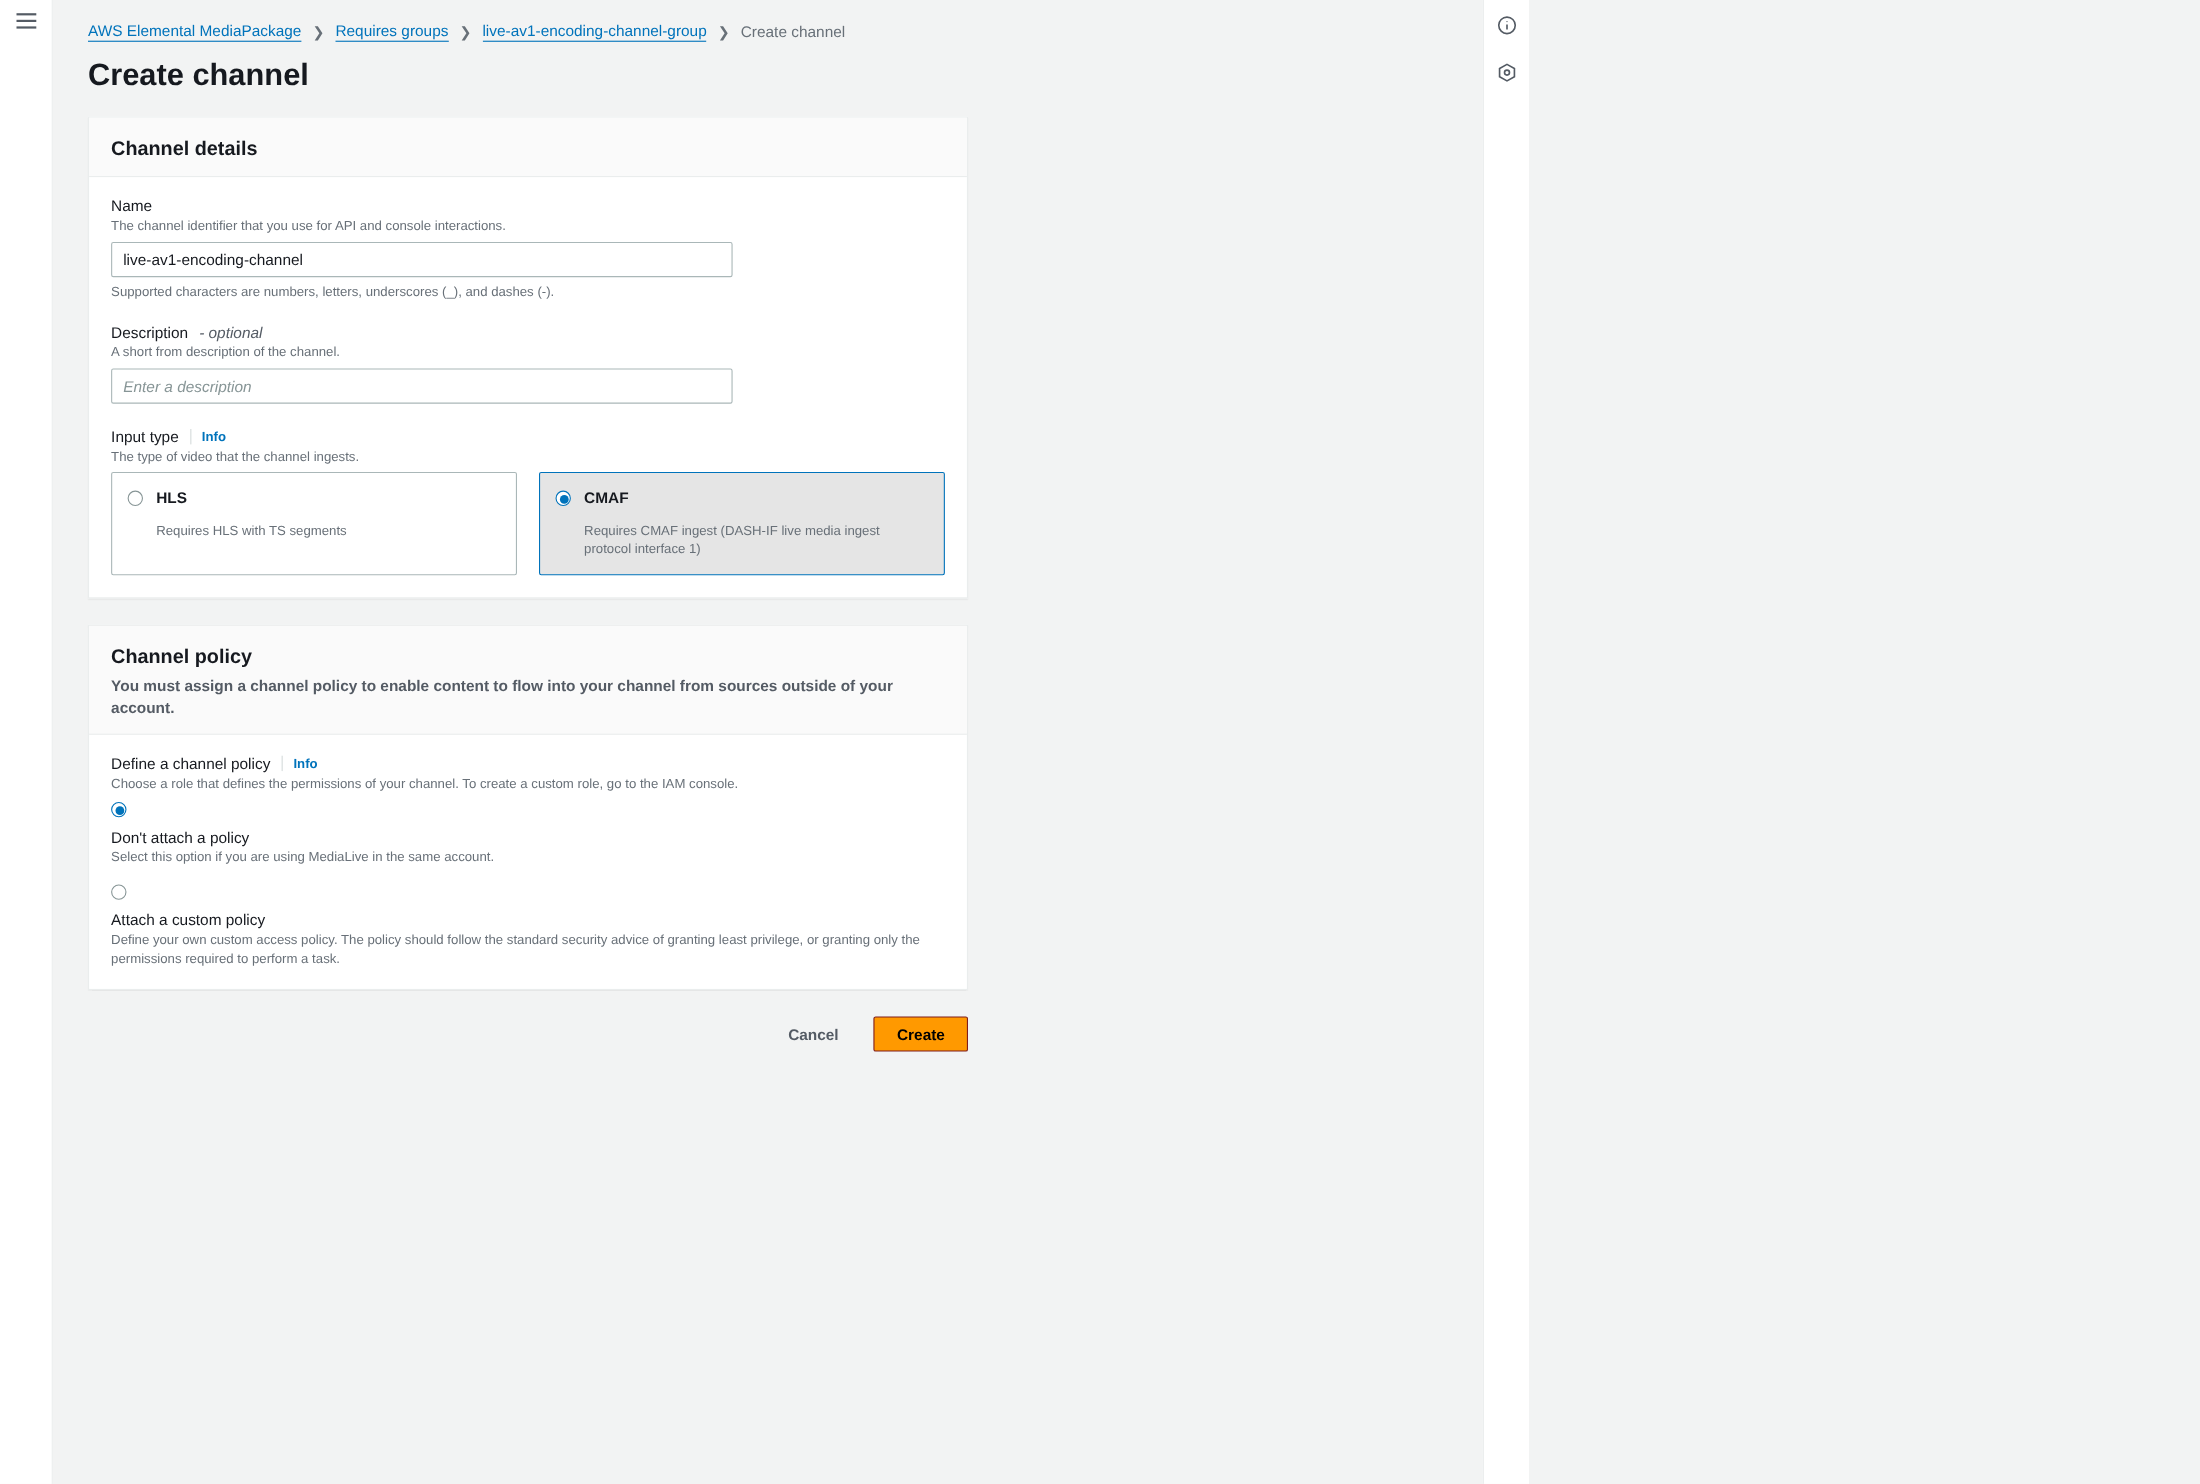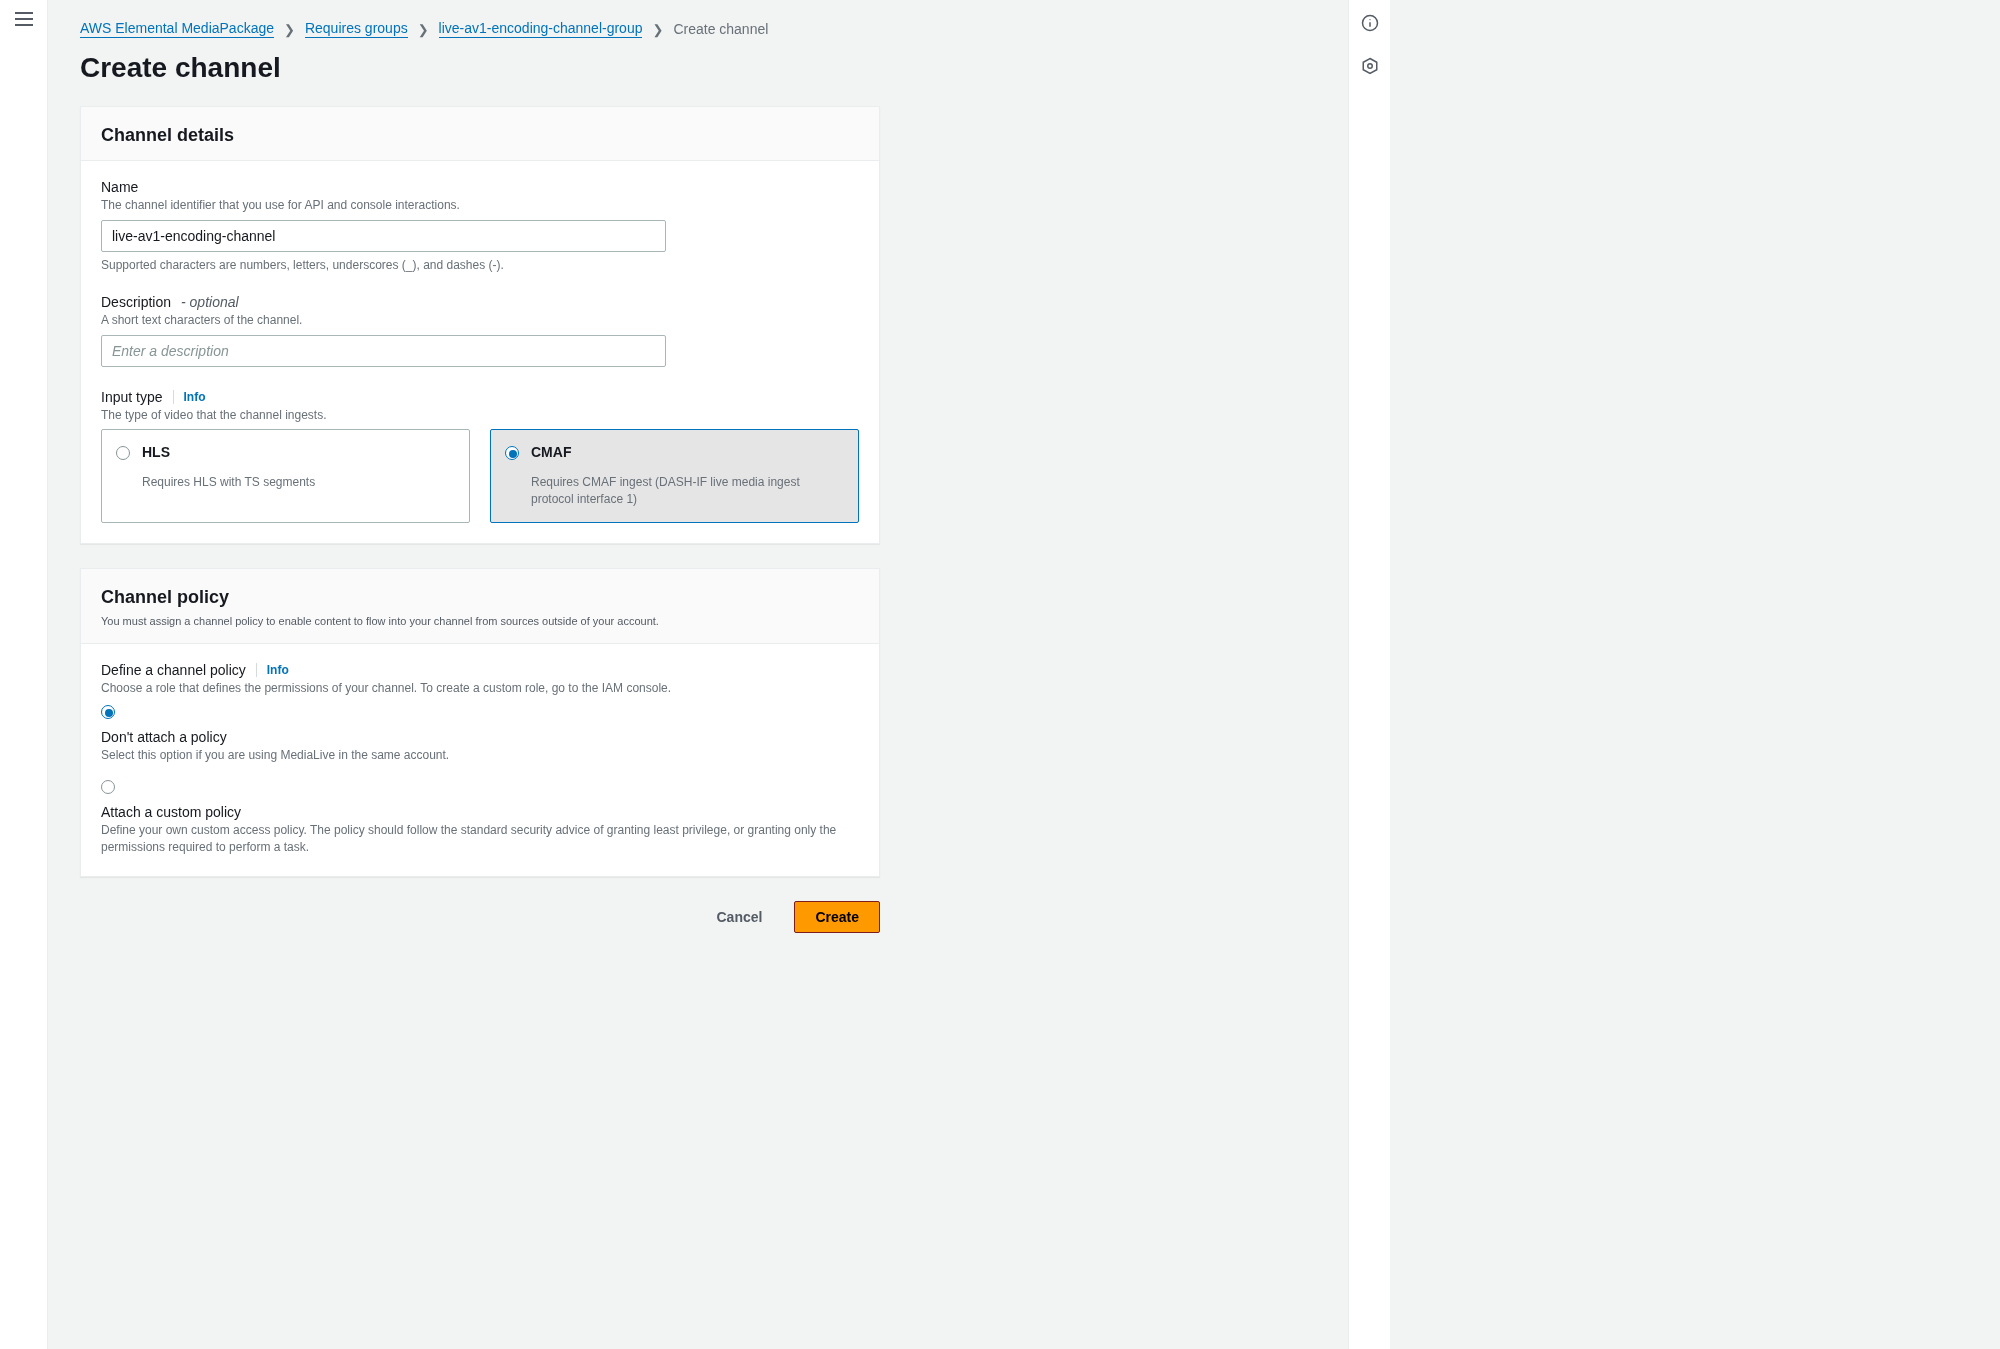--- a/index.html
+++ b/index.html
@@ -94,24 +94,25 @@
     padding: 18px 20px 14px 20px;
     background: #fafafa;
     border-bottom: 1px solid #eaeded;
   }
   .panel-header h2 {
     font-size: 18px;
     font-weight: 700;
     color: #16191f;
   }
   .panel-header .subtitle {
-    font-size: 11px;
+    font-size: 14px;
     color: #545b64;
     margin-top: 6px;
     line-height: 1.4;
+    font-weight: bold;
   }
   .panel-body {
     padding: 18px 20px 20px 20px;
   }
   .field {
     margin-bottom: 22px;
   }
   .field:last-child { margin-bottom: 0; }
   .field-label {
     font-size: 14px;
@@ -318,21 +319,21 @@
           <div class="field-hint">The channel identifier that you use for API and console interactions.</div>
           <input type="text" value="live-av1-encoding-channel" style="">
           <div class="field-constraint">Supported characters are numbers, letters, underscores (_), and dashes (-).</div>
         </div>
 
         <div class="field">
           <div class="field-label">
             <span>Description</span>
             <span class="optional">- optional</span>
           </div>
-          <div class="field-hint">A short text characters of the channel.</div>
+          <div class="field-hint">A short from description of the channel.</div>
           <input type="text" placeholder="Enter a description" style="">
         </div>
 
         <div class="field">
           <div class="field-label">
             <span>Input type</span>
             <span class="info-link">Info</span>
           </div>
           <div class="field-hint">The type of video that the channel ingests.</div>
           <div class="tile-row">

